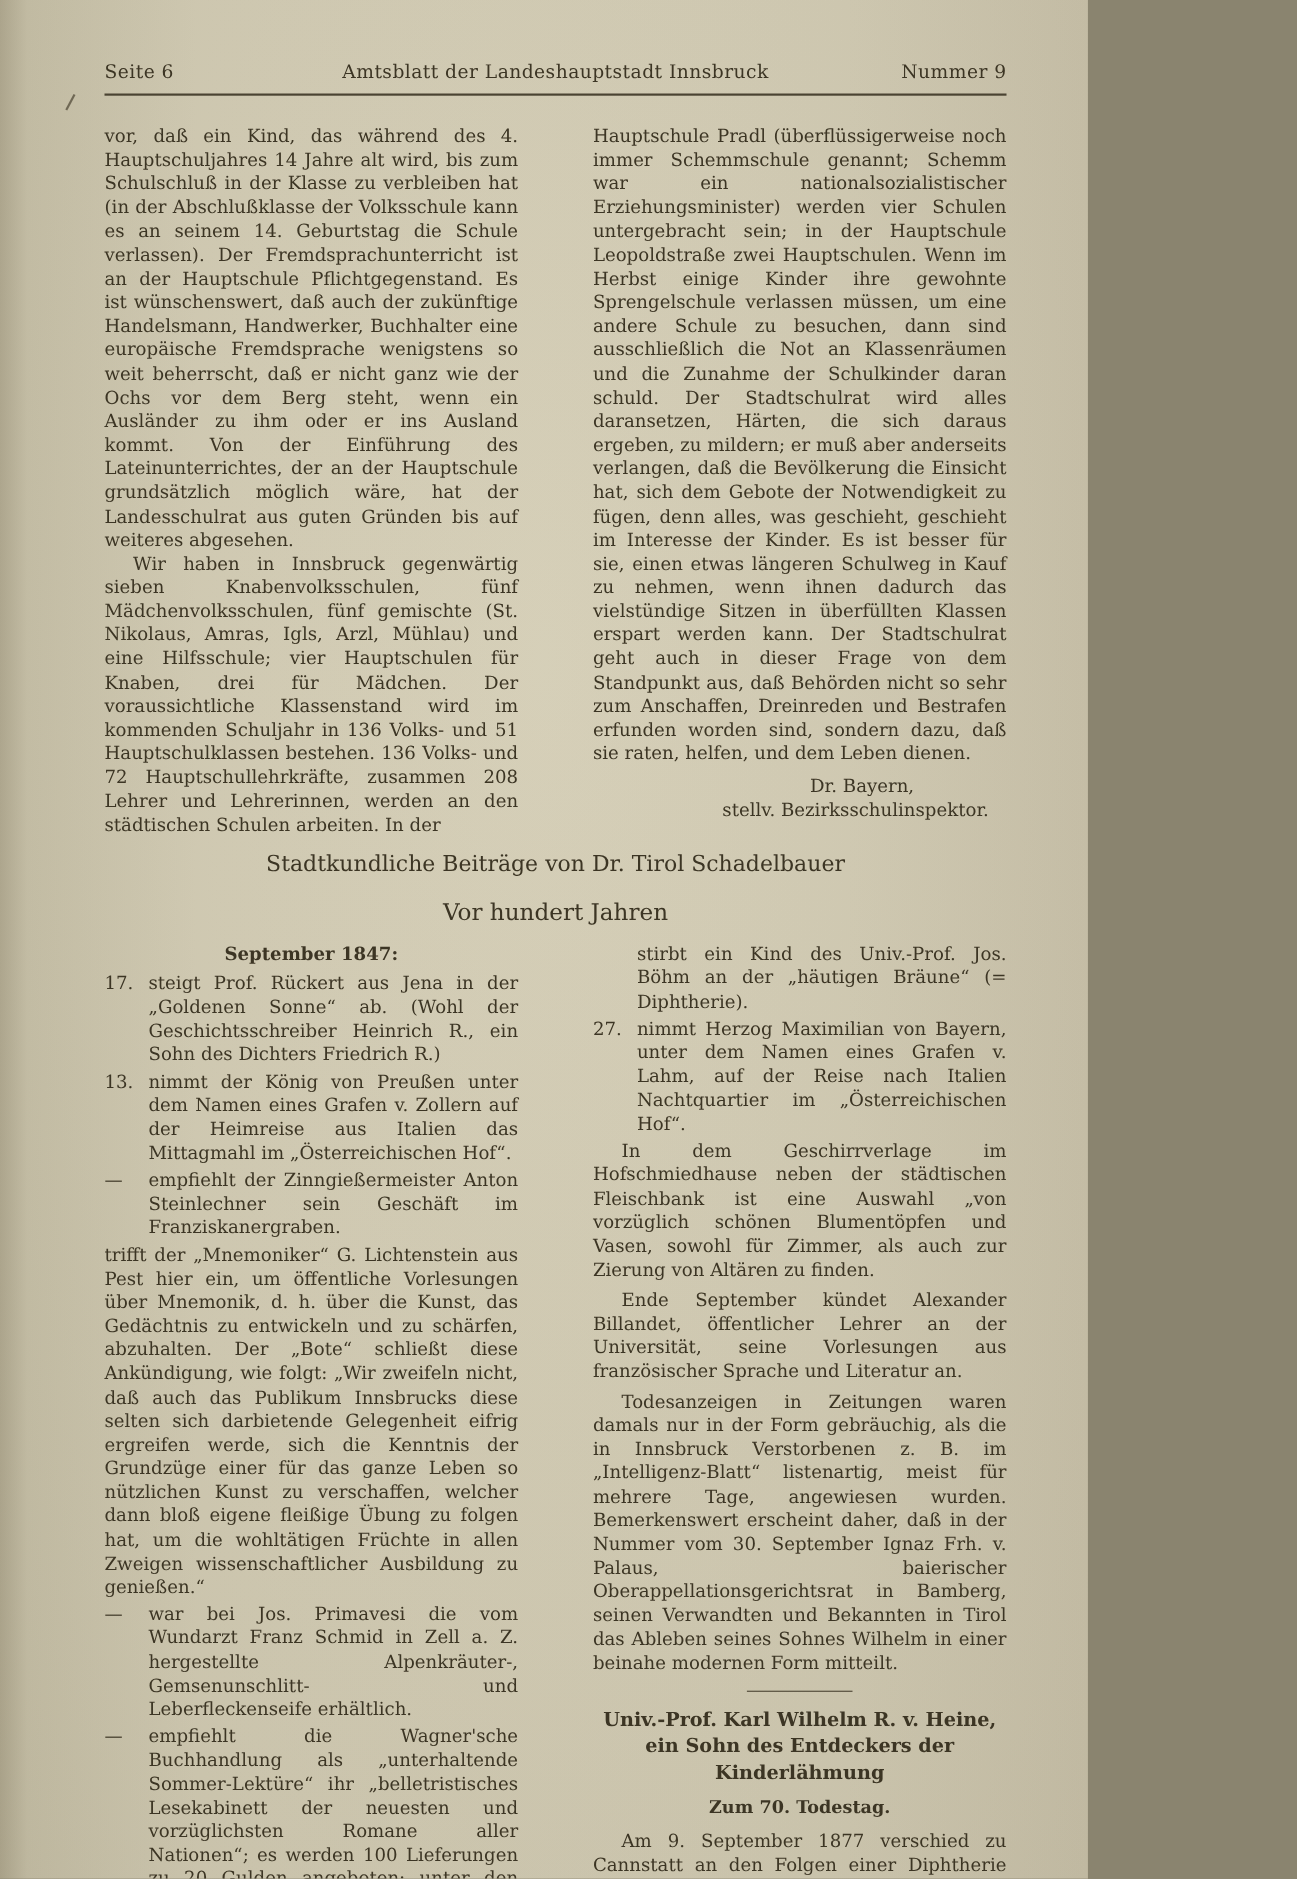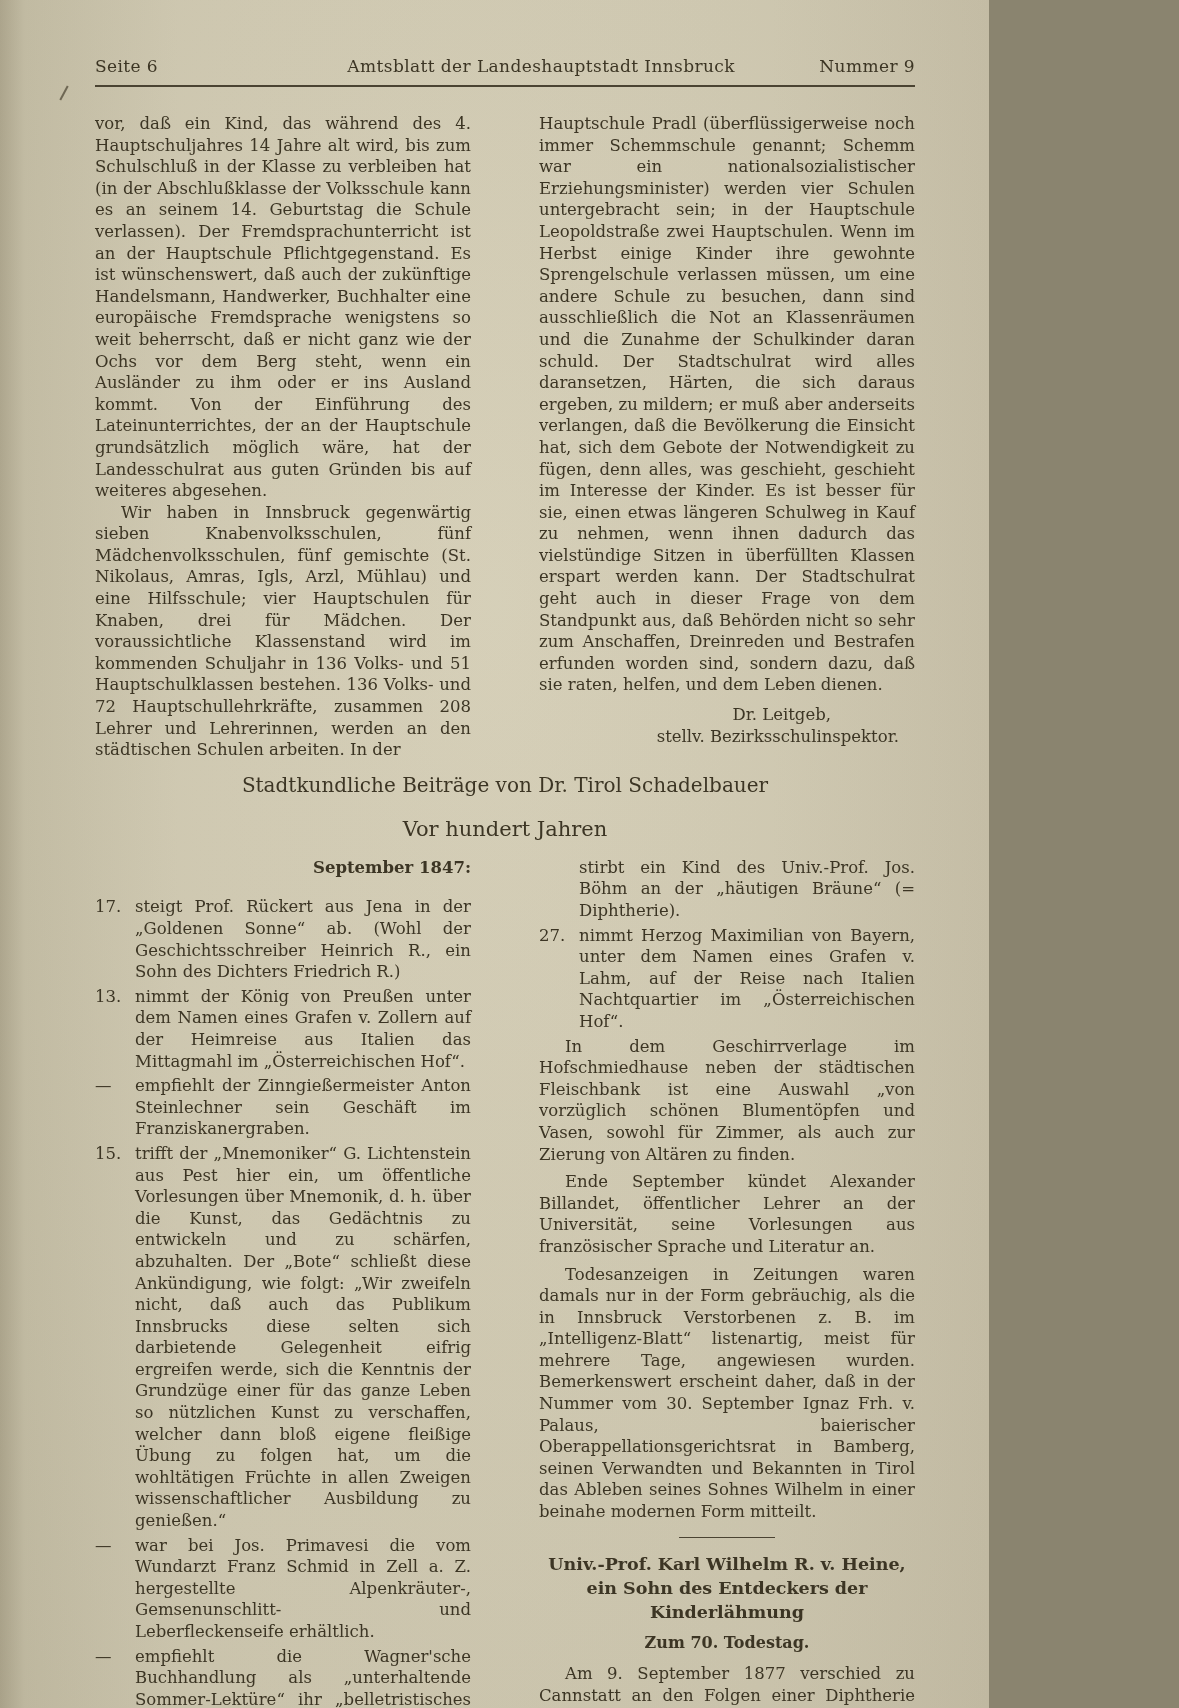--- a/index.html
+++ b/index.html
@@ -29,21 +29,21 @@
   }
 
   
   .masthead {
     display: flex;
     align-items: baseline;
     font-size: 17px;
     letter-spacing: .4px;
   }
   .mh-left  { width: 180px; }
-  .mh-center{ flex: 1; text-align: right; }
+  .mh-center{ flex: 1; text-align: center; }
   .mh-right { width: 180px; text-align: right; }
 
   .rule { border-top: 2px solid #4a4332; margin-top: 9px; }
 
   
   .columns { display: flex; gap: 68px; margin-top: 26px; }
   .col {
     flex: 1;
     min-width: 0;
     font-size: 16.5px;
@@ -65,21 +65,21 @@
     font-size: 37px;
     font-weight: 400;
     letter-spacing: 9px;
     word-spacing: 22px;
     white-space: nowrap;
   }
   .subtitle { text-align: center; font-size: 20px; margin-top: 12px; }
   .section-heading { text-align: center; font-size: 21px; font-weight: 400; margin-top: 20px; }
 
   .article-archive { margin-top: 16px; }
-  .date-heading { text-align: right; font-weight: 700; font-size: 16.5px; margin-bottom: 18px; }
+  .date-heading { text-align: center; font-weight: 700; font-size: 16.5px; margin-bottom: 5px; }
 
   
   .entry { display: flex; margin-bottom: 3px; }
   .marker { flex: 0 0 40px; }
   .entry-text { flex: 1; text-align: justify; }
 
   .article-archive p { margin-bottom: 6px; }
 
   .divider {
     width: 96px;
@@ -110,21 +110,21 @@
   </div>
   <div class="rule"></div>
 
   <div class="columns">
     <div class="col">
       <p class="flush">vor, daß ein Kind, das während des 4. Hauptschuljahres 14 Jahre alt wird, bis zum Schulschluß in der Klasse zu verbleiben hat (in der Abschlußklasse der Volksschule kann es an seinem 14. Geburtstag die Schule verlassen). Der Fremdsprachunterricht ist an der Hauptschule Pflichtgegenstand. Es ist wünschenswert, daß auch der zukünftige Handelsmann, Handwerker, Buchhalter eine europäische Fremdsprache wenigstens so weit beherrscht, daß er nicht ganz wie der Ochs vor dem Berg steht, wenn ein Ausländer zu ihm oder er ins Ausland kommt. Von der Einführung des Lateinunterrichtes, der an der Hauptschule grundsätzlich möglich wäre, hat der Landesschulrat aus guten Gründen bis auf weiteres abgesehen.</p>
       <p>Wir haben in Innsbruck gegenwärtig sieben Knabenvolksschulen, fünf Mädchenvolksschulen, fünf gemischte (St. Nikolaus, Amras, Igls, Arzl, Mühlau) und eine Hilfsschule; vier Hauptschulen für Knaben, drei für Mädchen. Der voraussichtliche Klassenstand wird im kommenden Schuljahr in 136 Volks- und 51 Hauptschulklassen bestehen. 136 Volks- und 72 Hauptschullehrkräfte, zusammen 208 Lehrer und Lehrerinnen, werden an den städtischen Schulen arbeiten. In der</p>
     </div>
     <div class="col">
       <p class="flush">Hauptschule Pradl (überflüssigerweise noch immer Schemmschule genannt; Schemm war ein nationalsozialistischer Erziehungsminister) werden vier Schulen untergebracht sein; in der Hauptschule Leopoldstraße zwei Hauptschulen. Wenn im Herbst einige Kinder ihre gewohnte Sprengelschule verlassen müssen, um eine andere Schule zu besuchen, dann sind ausschließlich die Not an Klassenräumen und die Zunahme der Schulkinder daran schuld. Der Stadtschulrat wird alles daransetzen, Härten, die sich daraus ergeben, zu mildern; er muß aber anderseits verlangen, daß die Bevölkerung die Einsicht hat, sich dem Gebote der Notwendigkeit zu fügen, denn alles, was geschieht, geschieht im Interesse der Kinder. Es ist besser für sie, einen etwas längeren Schulweg in Kauf zu nehmen, wenn ihnen dadurch das vielstündige Sitzen in überfüllten Klassen erspart werden kann. Der Stadtschulrat geht auch in dieser Frage von dem Standpunkt aus, daß Behörden nicht so sehr zum Anschaffen, Dreinreden und Bestrafen erfunden worden sind, sondern dazu, daß sie raten, helfen, und dem Leben dienen.</p>
-      <p class="sig-name">Dr. Leitgeb,</p>
+      <p class="sig-name">Dr. Bayern,</p>
       <p class="sig-role">stellv. Bezirksschulinspektor.</p>
     </div>
   </div>
 
   <div class="subtitle">Stadtkundliche Beiträge von Dr. Tirol Schadelbauer</div>
   <div class="section-heading">Vor hundert Jahren</div>
 
   <div class="columns article-archive">
 
     <div class="col">
@@ -136,21 +136,20 @@
       </div>
       <div class="entry">
         <span class="marker">13.</span>
         <span class="entry-text">nimmt der König von Preußen unter dem Namen eines Grafen v. Zollern auf der Heimreise aus Italien das Mittagmahl im „Österreichischen Hof“.</span>
       </div>
       <div class="entry">
         <span class="marker">—</span>
         <span class="entry-text">empfiehlt der Zinngießermeister Anton Steinlechner sein Geschäft im Franziskanergraben.</span>
       </div>
       <div class="entry">
-        <span class="marker">15.</span>
         <span class="entry-text">trifft der „Mnemoniker“ G. Lichtenstein aus Pest hier ein, um öffentliche Vorlesungen über Mnemonik, d. h. über die Kunst, das Gedächtnis zu entwickeln und zu schärfen, abzuhalten. Der „Bote“ schließt diese Ankündigung, wie folgt: „Wir zweifeln nicht, daß auch das Publikum Innsbrucks diese selten sich darbietende Gelegenheit eifrig ergreifen werde, sich die Kenntnis der Grundzüge einer für das ganze Leben so nützlichen Kunst zu verschaffen, welcher dann bloß eigene fleißige Übung zu folgen hat, um die wohltätigen Früchte in allen Zweigen wissenschaftlicher Ausbildung zu genießen.“</span>
       </div>
       <div class="entry">
         <span class="marker">—</span>
         <span class="entry-text">war bei Jos. Primavesi die vom Wundarzt Franz Schmid in Zell a. Z. hergestellte Alpenkräuter-, Gemsenunschlitt- und Leberfleckenseife erhältlich.</span>
       </div>
       <div class="entry">
         <span class="marker">—</span>
         <span class="entry-text">empfiehlt die Wagner'sche Buchhandlung als „unterhaltende Sommer-Lektüre“ ihr „belletristisches Lesekabinett der neuesten und vorzüglichsten Romane aller Nationen“; es werden 100 Lieferungen zu 20 Gulden angeboten; unter den Autoren erscheinen besonders Alex. Dumas (Der Graf von Monte Christo; Die drei Musketiere), G. Sand, Scribe, P. Faval, El. Berthet usw.</span>
       </div>

